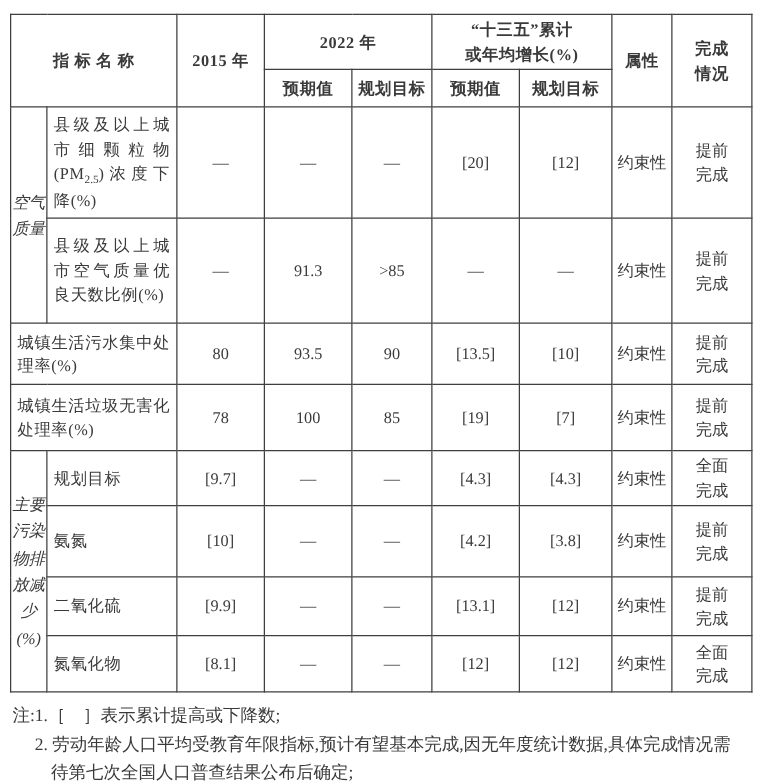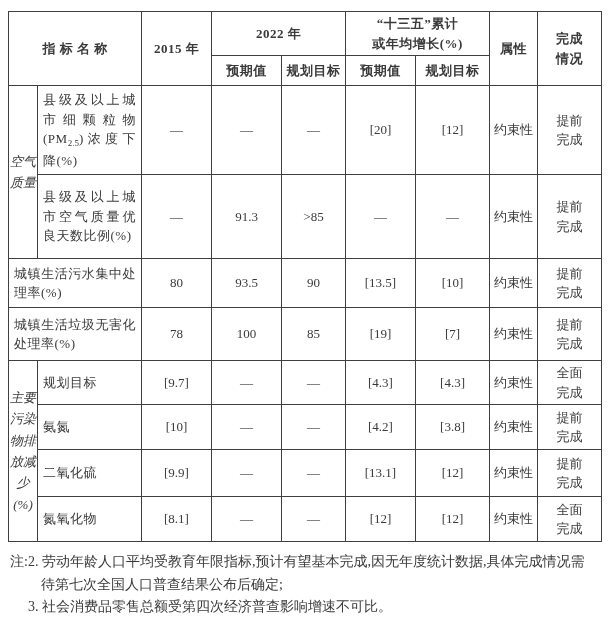--- a/index.html
+++ b/index.html
@@ -40,21 +40,21 @@
     letter-spacing: 0.5px;
   }
   
   tr.hr1 { height: 40px; }
   tr.hr2 { height: 30px; margin-left: 44px; }
   tr.r0  { height: 83px; }
   tr.r1  { height: 84px; }
   tr.r2  { height: 49px; }
   tr.r3  { height: 53px; }
   tr.r4  { height: 43px; }
-  tr.r5  { height: 45px; }
+  tr.r5  { height: 57px; }
   tr.r6  { height: 47px; margin-left: 20px; }
   tr.r7  { height: 45px; }
 
   td.ind {
     text-align: justify;
     text-justify: inter-ideograph;
     padding: 4px 5px;
     letter-spacing: 0.5px;
   }
   td.ind-sub {
@@ -224,17 +224,18 @@
       <td>约束性</td>
       <td>全面
 完成</td>
     </tr>
   </tbody>
     </table>
 
   <div class="notes">
     <div class="note-label">注:</div>
     <div class="note-items">
+      <div class="note-item">1.［　］表示累计提高或下降数;</div>
       <div class="note-item">2. 劳动年龄人口平均受教育年限指标,预计有望基本完成,因无年度统计数据,具体完成情况需待第七次全国人口普查结果公布后确定;</div>
       <div class="note-item">3. 社会消费品零售总额受第四次经济普查影响增速不可比。</div>
     </div>
   </div>
 </div>
 
 </body></html>

